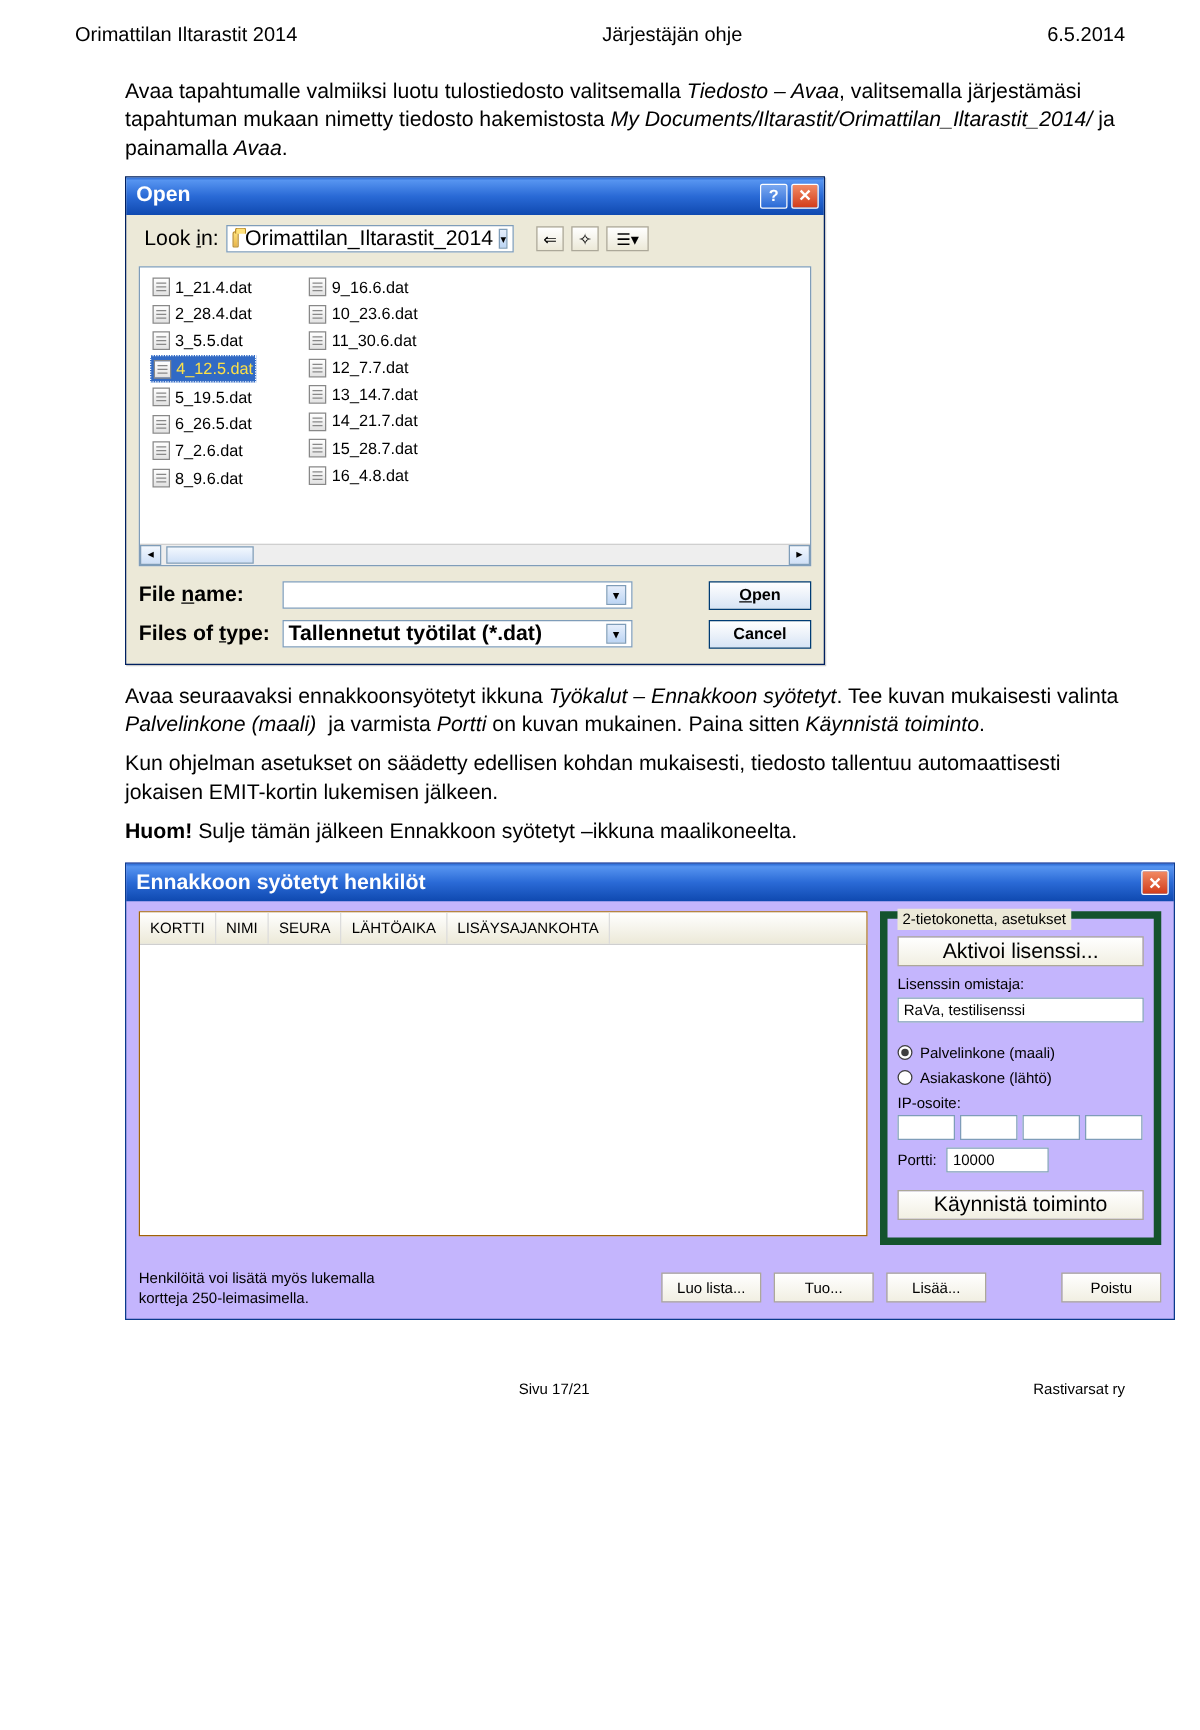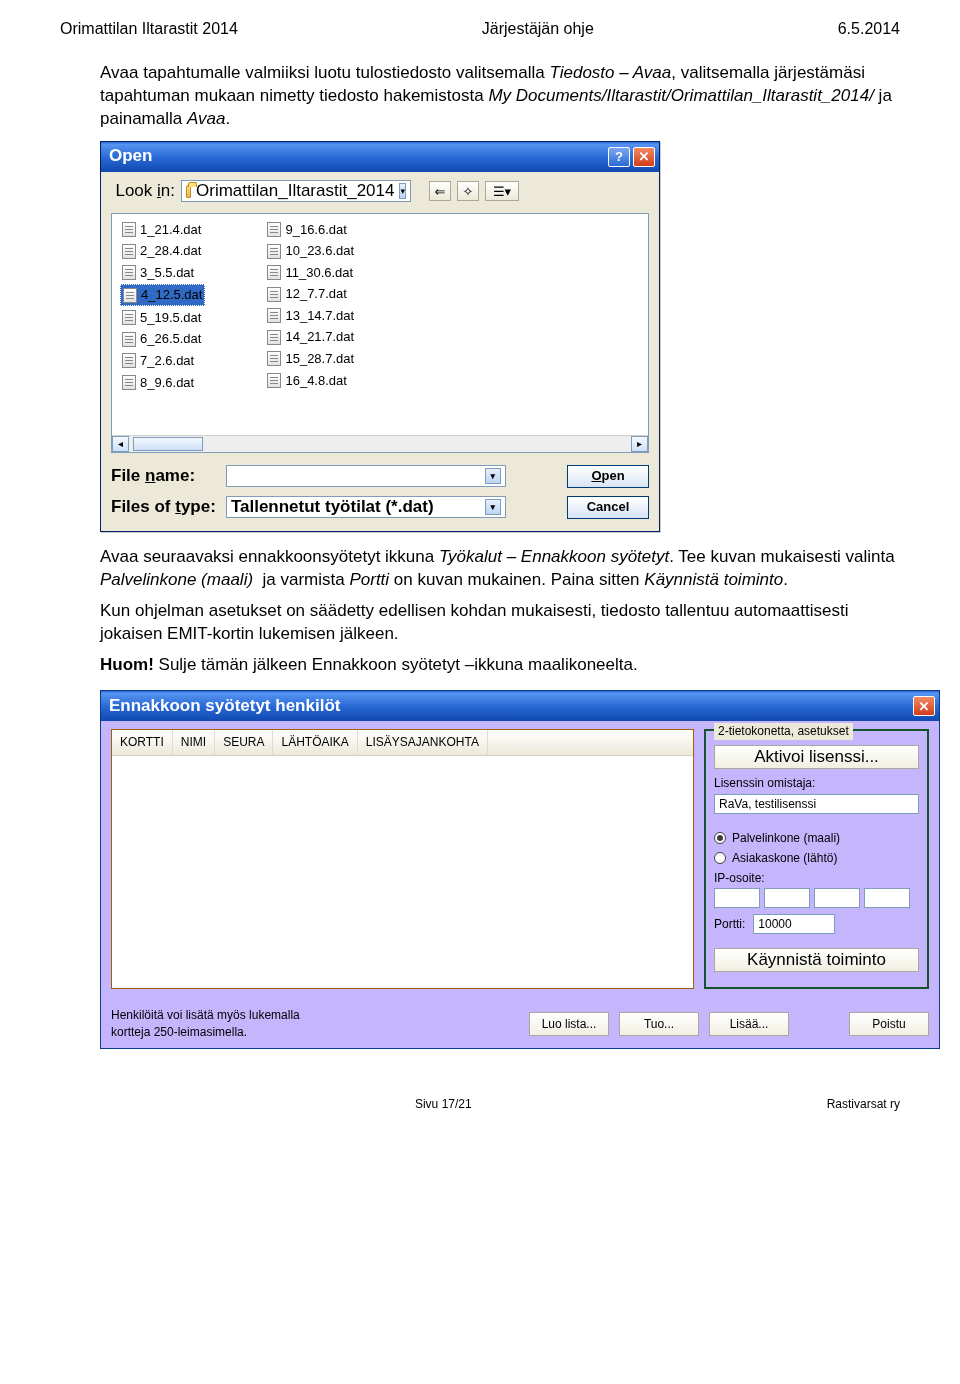--- a/index.html
+++ b/index.html
@@ -50,24 +50,24 @@
     background: linear-gradient(#ffe27a,#e9b64a);
     border: 1px solid #bc8e2b; border-radius: 2px 2px 1px 1px; position:relative;}
   .folder-icon:before{content:"";position:absolute;top:-4px;left:1px;width:7px;height:4px;background:#ffe27a;border:1px solid #bc8e2b;border-bottom:none;border-radius:2px 2px 0 0;}
   .tool-icons { margin-left: 12px; display: flex; gap: 6px; }
   .mini {
     width: 22px; height: 20px; border: 1px solid #aca899;
     background: linear-gradient(#fff,#ece9d8);
     display:inline-flex;align-items:center;justify-content:center;font-size:13px;
   }
   .file-area { background: #fff; border: 1px solid #7f9db9; margin: 6px 10px; height: 240px; padding: 6px 8px 4px 8px; position: relative; display:flex; flex-direction:column;}
-  .file-cols { display: flex; gap: 60px; flex: 1 1 auto;}
+  .file-cols { display: flex; gap: 40px; flex: 1 1 auto;}
   .file-col { display: flex; flex-direction: column; gap: 2px; font-size: 13px;}
   .file-item { display: flex; gap: 4px; align-items: center; padding: 1px 2px; }
-  .file-item.selected { background: #316ac5; color: #000000; border: 1px dotted #fff; }
+  .file-item.selected { background: #316ac5; color: #fde047; border: 1px dotted #fff; }
   .dat-icon { width: 14px; height: 15px;
     background: linear-gradient(#fff,#e2e2e2); border: 1px solid #888; position:relative;}
   .dat-icon:after{content:"";position:absolute;left:2px;top:3px;right:2px;border-top:1px solid #888;box-shadow:0 3px 0 #888,0 6px 0 #888;}
   .scroll-h {
     height: 17px; background: #eee; border-top: 1px solid #cfcfcf;
     display:flex; align-items:center; margin: 0 -8px -4px -8px;
   }
   .sbtn { width:17px;height:16px;background:linear-gradient(#f3f8fe,#cfe0f7);border:1px solid #7f9db9;display:inline-flex;align-items:center;justify-content:center;font-size:10px;}
   .thumb { width:70px;height:14px;margin-left:4px;background:linear-gradient(#f3f8fe,#cfe0f7);border:1px solid #7f9db9;}
   .flexgap{flex:1 1 auto;}
@@ -87,21 +87,21 @@
 
   
   .xp2 {
     border: 1px solid #0a3b8b; background: #c4b5fd; margin-top: 14px;
     width: 840px;
   }
   .xp2-body { padding: 8px 10px 10px 10px; display: flex; gap: 10px; }
   .list-area { border: 1px solid #a16207; background: #fff; flex: 1 1 auto; display:flex; flex-direction:column; }
   .lh { display:flex; background: linear-gradient(#fff,#ece9d8); border-bottom:1px solid #cfcfcf; font-size:12px;}
   .lh span { padding: 4px 8px; border-right: 1px solid #dcdcdc; }
-  .side { width: 225px; border: 2px solid #14532d; padding: 8px; position: relative; }
+  .side { width: 225px; border: 6px solid #14532d; padding: 8px; position: relative; }
   .side .leg { position: absolute; top: -8px; left: 8px; background: #ece9d8; padding: 0 4px; font-size: 12px;}
   .side .btn2 { height: 24px; border: 1px solid #aca899; background: linear-gradient(#fff,#f1efe2); display:flex;align-items:center;justify-content:center;margin:6px 0;}
   .side .field { font-size: 12px; margin: 4px 0 2px 0; }
   .side .inp { height: 20px; width: 100%; background:#fff;border:1px solid #7f9db9;padding:0 4px;display:flex;align-items:center;font-size:12px;}
   .radio { display:flex; gap:6px; align-items:center; font-size:12px; margin:4px 0;}
   .rbull { border:1px solid #3e3e3e; width:12px;height:12px;border-radius:50%; background:#fff; display:inline-flex;align-items:center;justify-content:center;}
   .rbull.sel:after{content:"";width:6px;height:6px;border-radius:50%;background:#3e3e3e;}
   .ipgrid { display:flex; gap:4px; }
   .ipgrid .inp{ width:46px;}
   .bottombar { display:flex; align-items:center; padding: 8px 10px; gap: 10px; font-size: 12px;}

